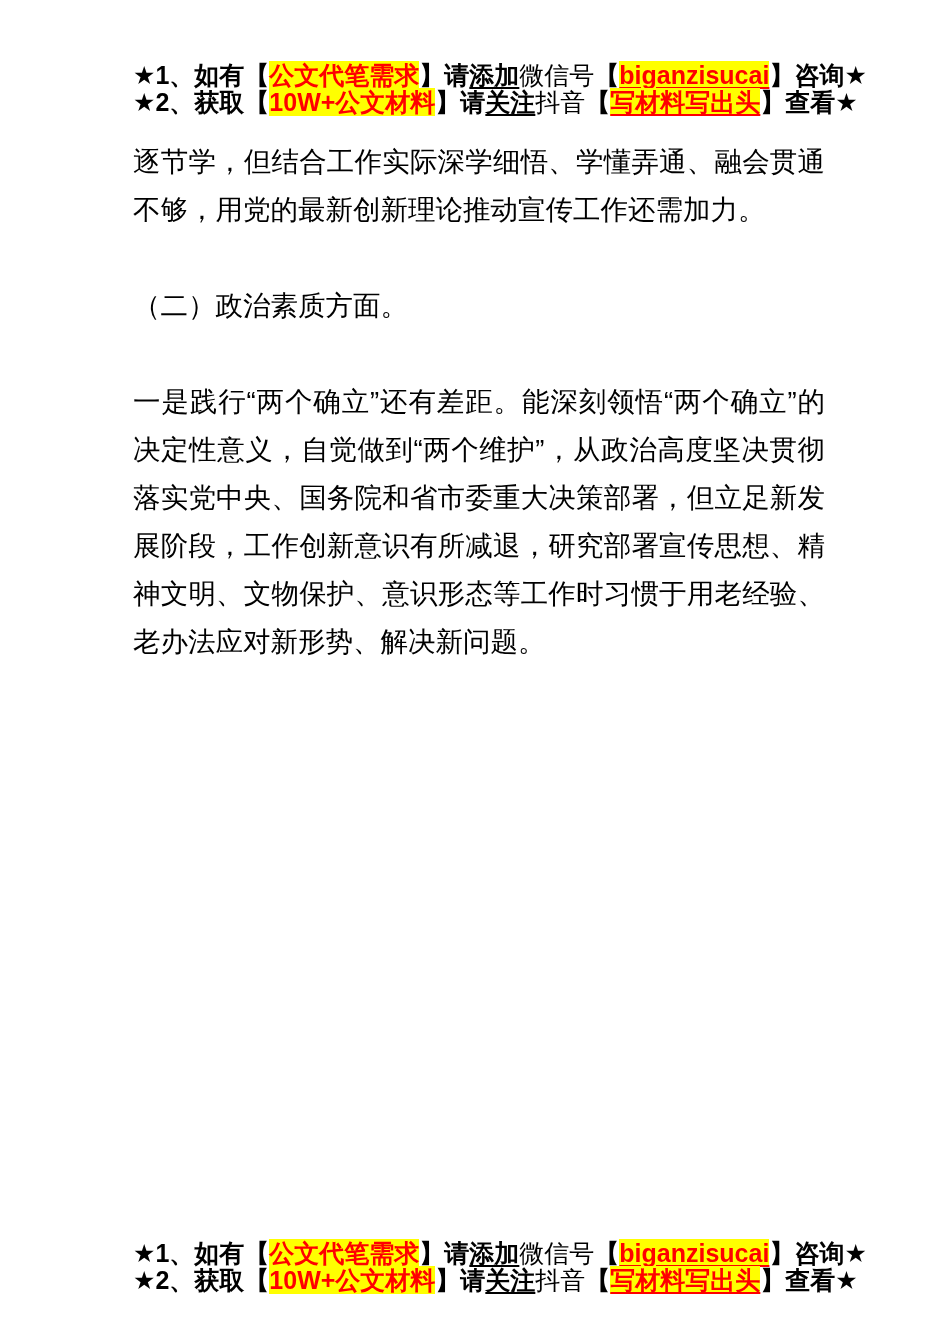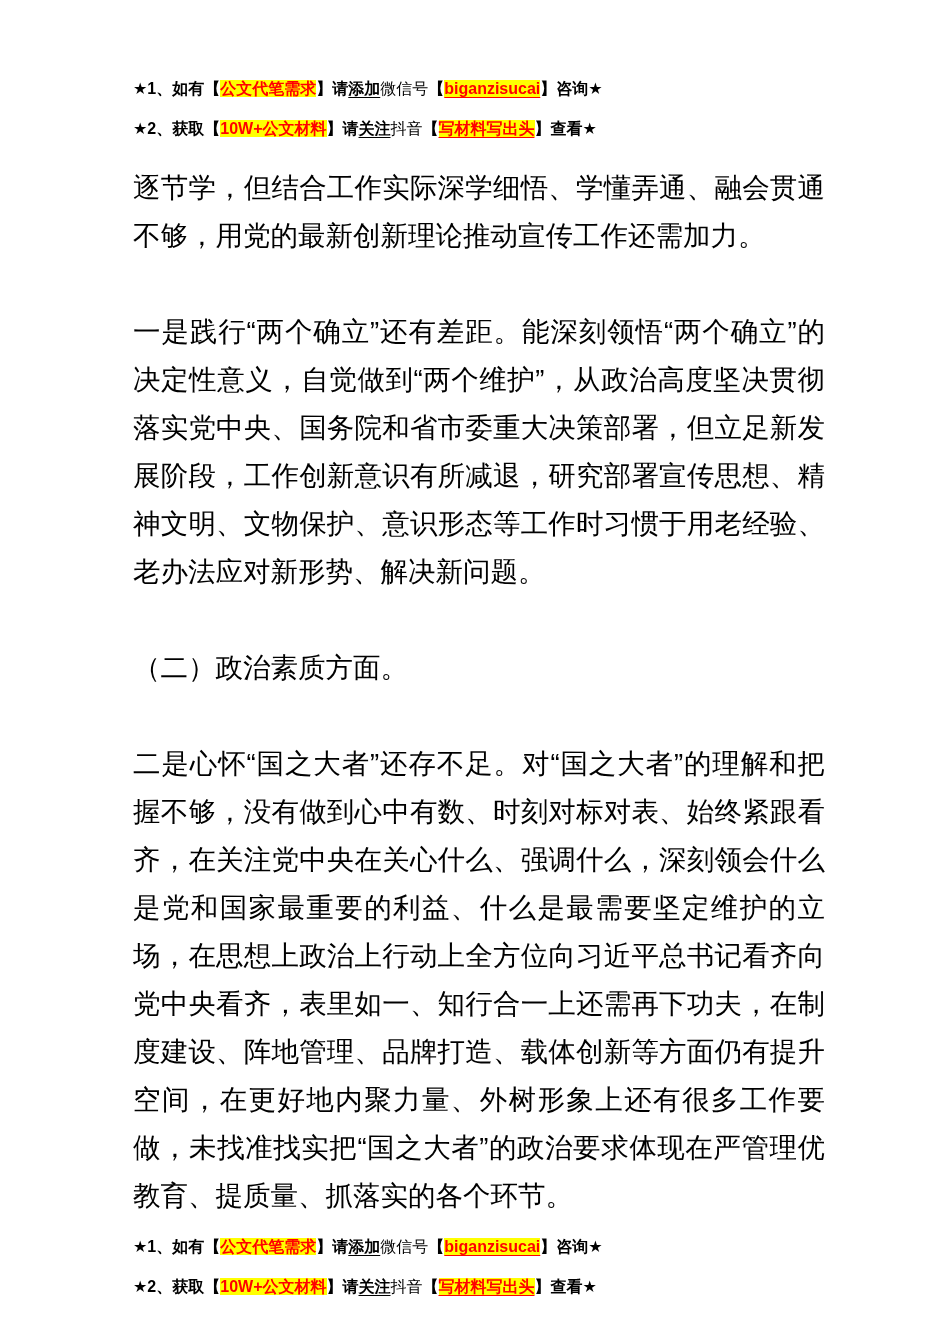--- a/index.html
+++ b/index.html
@@ -16,24 +16,24 @@
     background:var(--paper);
     color:var(--ink);
     padding:62px 125px 50px 133px;
     display:flex;flex-direction:column;
     font-family:"Liberation Sans","DejaVu Sans",sans-serif;
     overflow:hidden;
   }
   
   .promo{flex:0 0 auto;}
   .promo-line{
-    font-size:16px;line-height:27px;
+    font-size:25px;line-height:27px;
+    text-align:center;
     font-weight:400;
     white-space:nowrap;
-    margin-top:13px;
   }
   .promo-line .b{font-weight:700;}
   .promo-line .red{color:var(--red);}
   .promo-line .hl{background:var(--hl);}
   .promo-line .u{text-decoration:underline;text-underline-offset:3px;}
   .promo-line .u-red{text-decoration:underline;text-decoration-color:var(--red);text-underline-offset:3px;}
   
   .doc{flex:0 0 auto;margin-top:14px;}
   .para{
     font-size:27.5px;
@@ -53,23 +53,22 @@
 
 <div class="page">
 
   <div class="promo">
     <div class="promo-line"><span class="b">★1、如有【</span><span class="b red hl">公文代笔需求</span><span class="b">】请</span><span class="b u">添加</span><span>微信号</span><span class="b">【</span><span class="b red hl u-red">biganzisucai</span><span class="b">】咨询★</span></div>
     <div class="promo-line"><span class="b">★2、获取【</span><span class="b red hl">10W+公文材料</span><span class="b">】请</span><span class="b u">关注</span><span>抖音</span><span class="b">【</span><span class="b red hl u-red">写材料写出头</span><span class="b">】查看★</span></div>
   </div>
 
   <div class="doc">
     <p class="para">逐节学，但结合工作实际深学细悟、学懂弄通、融会贯通不够，用党的最新创新理论推动宣传工作还需加力。</p>
+    <p class="para heading">（二）政治素质方面。</p>
     <p class="para">一是践行“两个确立”还有差距。能深刻领悟“两个确立”的决定性意义，自觉做到“两个维护”，从政治高度坚决贯彻落实党中央、国务院和省市委重大决策部署，但立足新发展阶段，工作创新意识有所减退，研究部署宣传思想、精神文明、文物保护、意识形态等工作时习惯于用老经验、老办法应对新形势、解决新问题。</p>
-    <p class="para heading">（二）政治素质方面。</p>
-    <p class="para">二是心怀“国之大者”还存不足。对“国之大者”的理解和把握不够，没有做到心中有数、时刻对标对表、始终紧跟看齐，在关注党中央在关心什么、强调什么，深刻领会什么是党和国家最重要的利益、什么是最需要坚定维护的立场，在思想上政治上行动上全方位向习近平总书记看齐向党中央看齐，表里如一、知行合一上还需再下功夫，在制度建设、阵地管理、品牌打造、载体创新等方面仍有提升空间，在更好地内聚力量、外树形象上还有很多工作要做，未找准找实把“国之大者”的政治要求体现在严管理优教育、提质量、抓落实的各个环节。</p>
   </div>
 
   <div class="promo footer">
     <div class="promo-line"><span class="b">★1、如有【</span><span class="b red hl">公文代笔需求</span><span class="b">】请</span><span class="b u">添加</span><span>微信号</span><span class="b">【</span><span class="b red hl u-red">biganzisucai</span><span class="b">】咨询★</span></div>
     <div class="promo-line"><span class="b">★2、获取【</span><span class="b red hl">10W+公文材料</span><span class="b">】请</span><span class="b u">关注</span><span>抖音</span><span class="b">【</span><span class="b red hl u-red">写材料写出头</span><span class="b">】查看★</span></div>
   </div>
 
 </div>
 
 </body></html>

